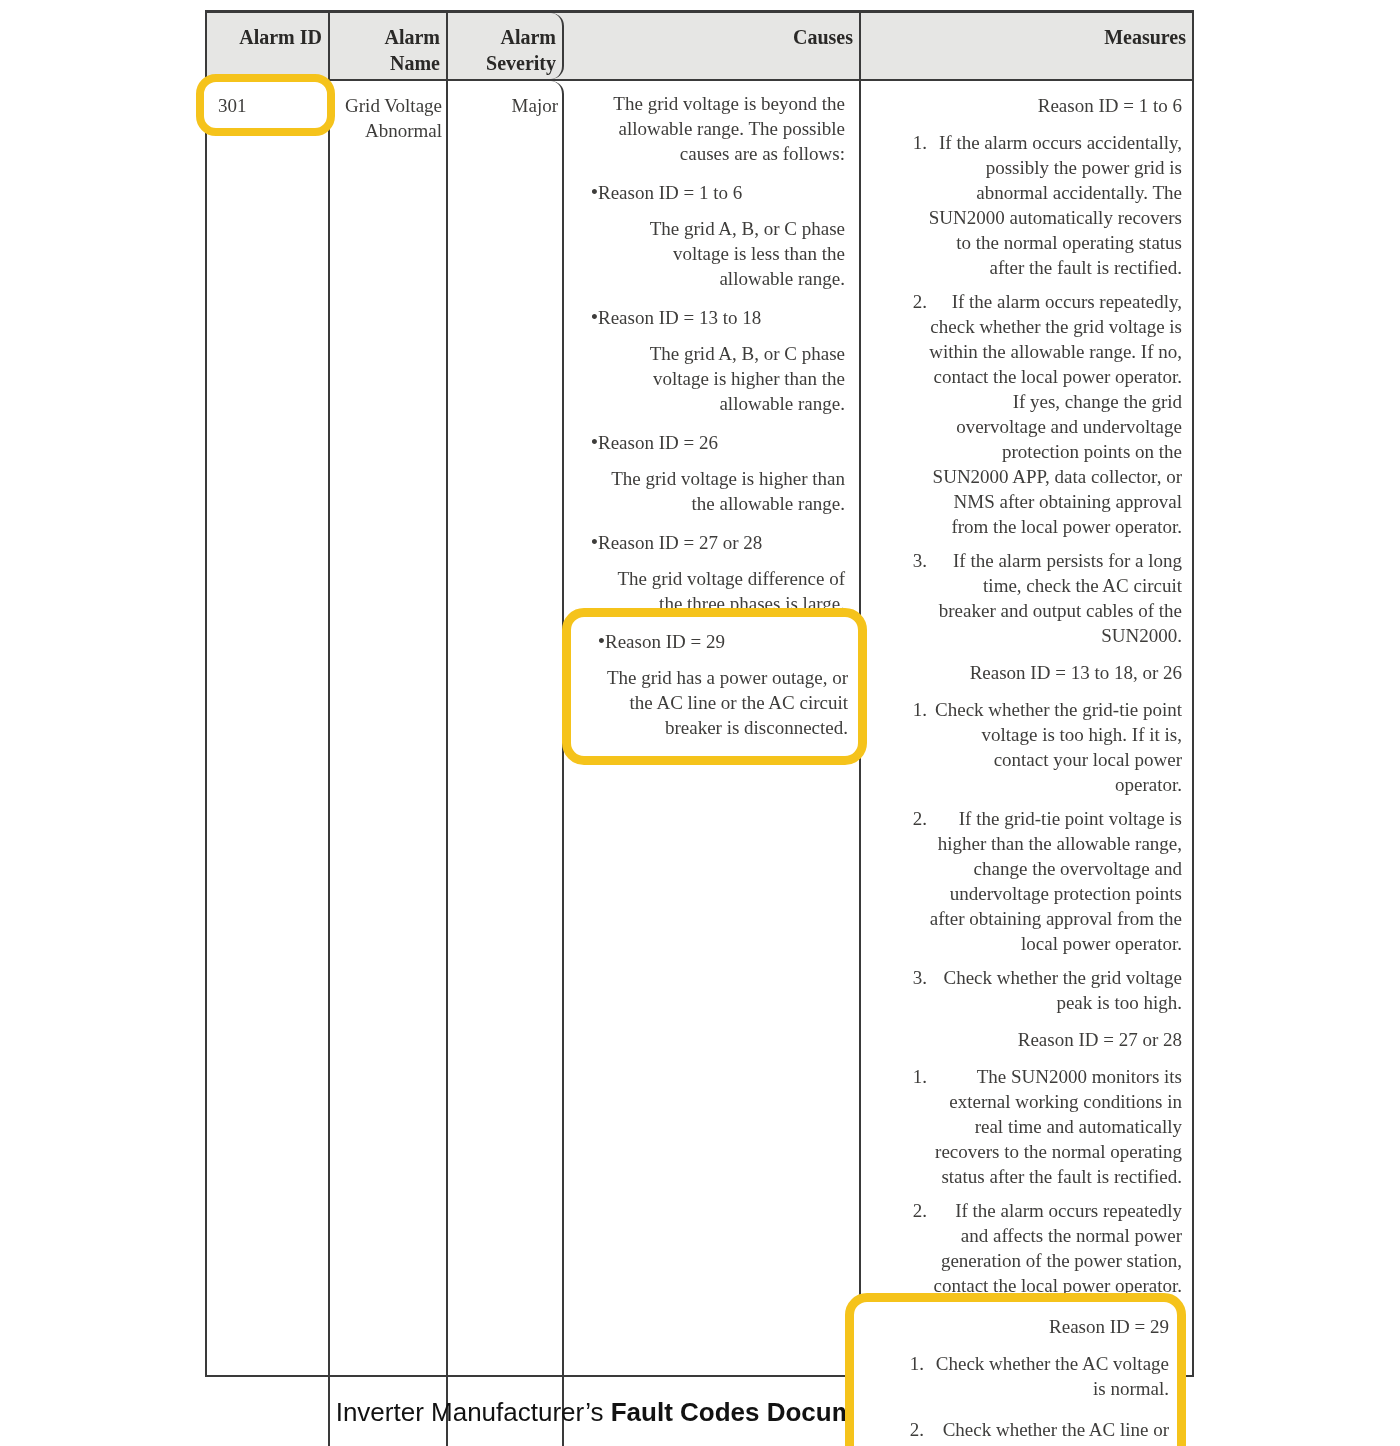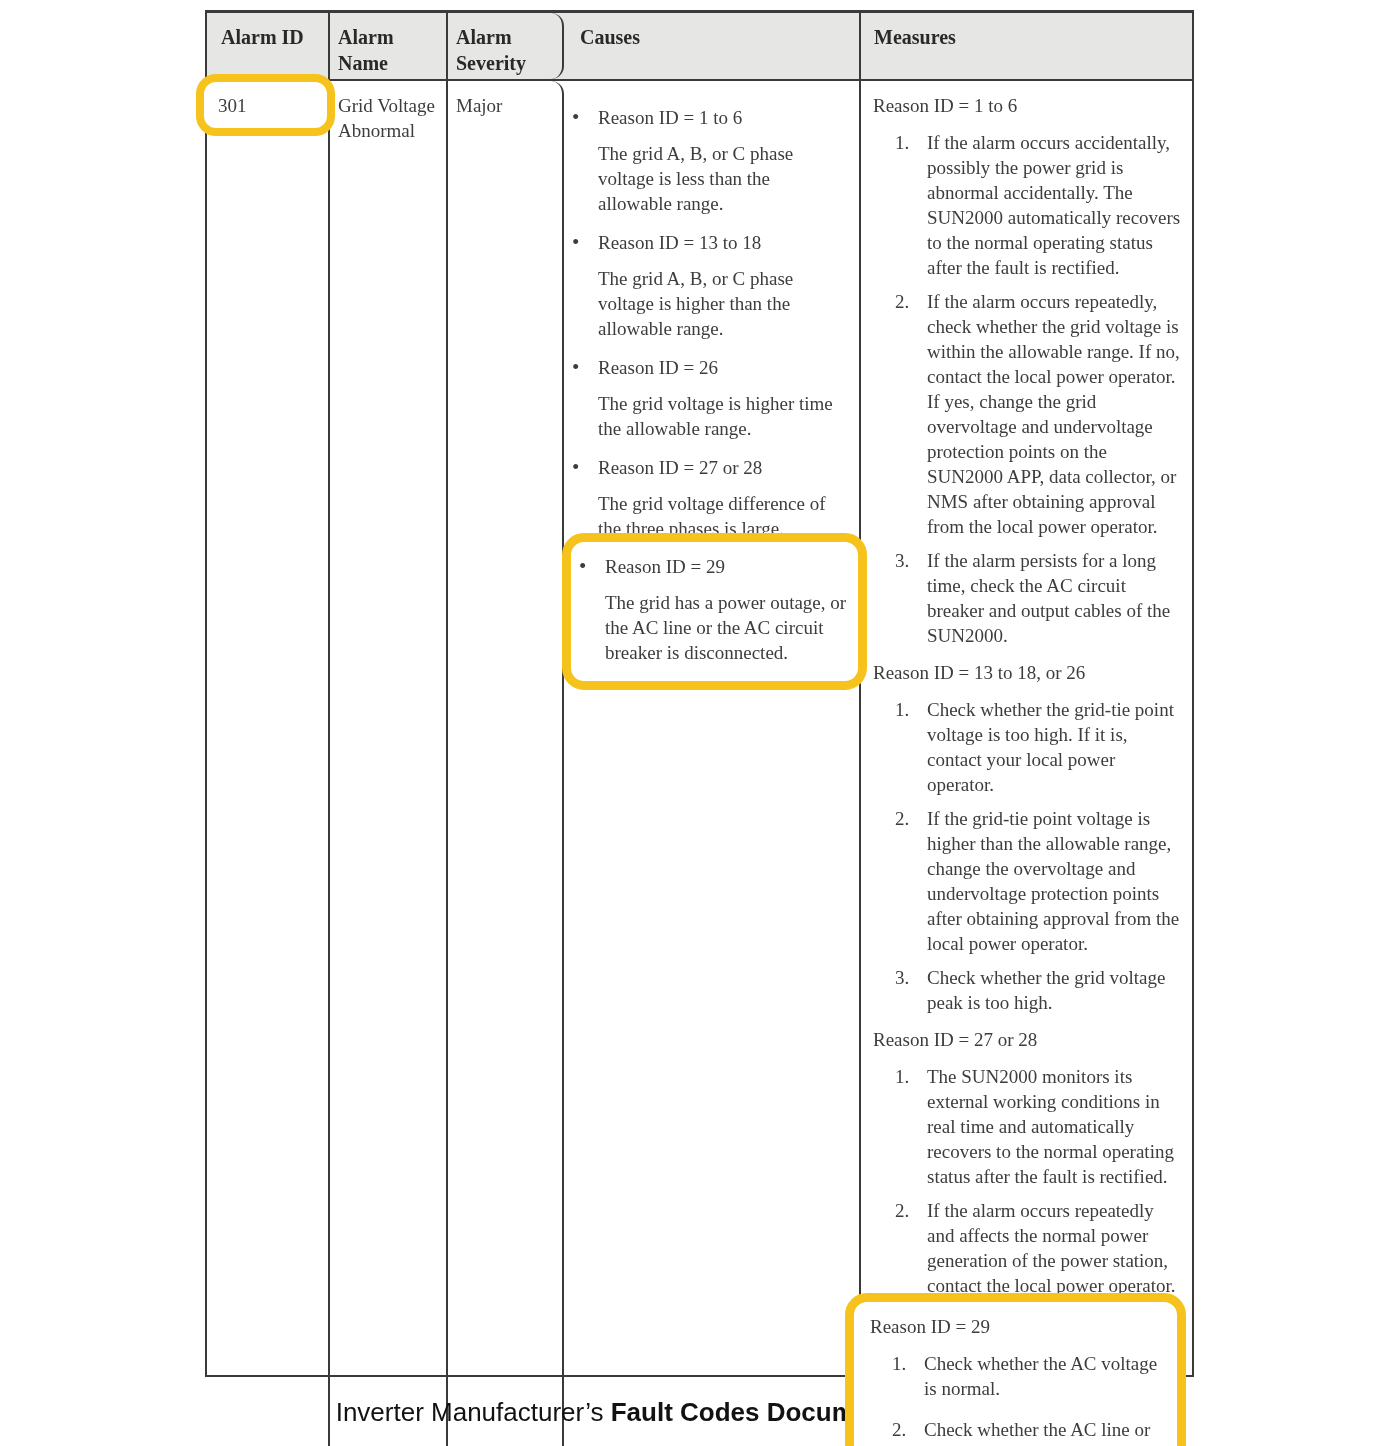--- a/index.html
+++ b/index.html
@@ -5,21 +5,21 @@
   * { margin:0; padding:0; box-sizing:border-box; }
   html,body { background:#fff; }
   .page {
     position:relative; width:1400px; height:1446px; background:#ffffff;
     overflow:hidden; font-family:"Liberation Serif","DejaVu Serif",serif;
     color:var(--text,#3E3D3B);
   }
   .doc-table {
     position:absolute; left:205px; top:10px; width:989px; height:1367px;
     border:2px solid var(--line,#3A3A3A); border-top-width:3px;
-    display:flex; flex-direction:column;
+    display:flex; flex-direction:column;text-align:right;
   }
   .thead {
     display:flex; height:68px; background:var(--hdrbg,#E6E6E4);
     border-bottom:2px solid var(--line,#3A3A3A); flex-shrink:0;
   }
   .tbody { display:flex; flex:1; }
   .w1 { width:123px; } .w2 { width:118px; } .w3 { width:116px;border-radius:13px; }
   .w4 { width:297px; } .w5 { flex:1; }
   .th {
     border-right:2px solid var(--line,#3A3A3A);
@@ -103,32 +103,33 @@
 
       <div class="col w2 c-name">
         <p>Grid Voltage Abnormal</p>
       </div>
 
       <div class="col w3 c-sev">
         <p>Major</p>
       </div>
 
       <div class="col w4 c-causes">
+        <p class="para">The grid voltage is beyond the allowable range. The possible causes are as follows:</p>
 
         <div class="bullet-group">
           <div class="b-title">Reason ID = 1 to 6</div>
           <div class="b-detail">The grid A, B, or C phase voltage is less than the allowable range.</div>
         </div>
         <div class="bullet-group">
           <div class="b-title">Reason ID = 13 to 18</div>
           <div class="b-detail">The grid A, B, or C phase voltage is higher than the allowable range.</div>
         </div>
         <div class="bullet-group">
           <div class="b-title">Reason ID = 26</div>
-          <div class="b-detail">The grid voltage is higher time the allowable range.</div>
+          <div class="b-detail">The grid voltage is higher than the allowable range.</div>
         </div>
         <div class="bullet-group">
           <div class="b-title">Reason ID = 27 or 28</div>
           <div class="b-detail">The grid voltage difference of the three phases is large.</div>
         </div>
 
         <div class="hl hl-causes">
           <div class="bullet-group">
             <div class="b-title">Reason ID = 29</div>
             <div class="b-detail">The grid has a power outage, or the AC line or the AC circuit breaker is disconnected.</div>

